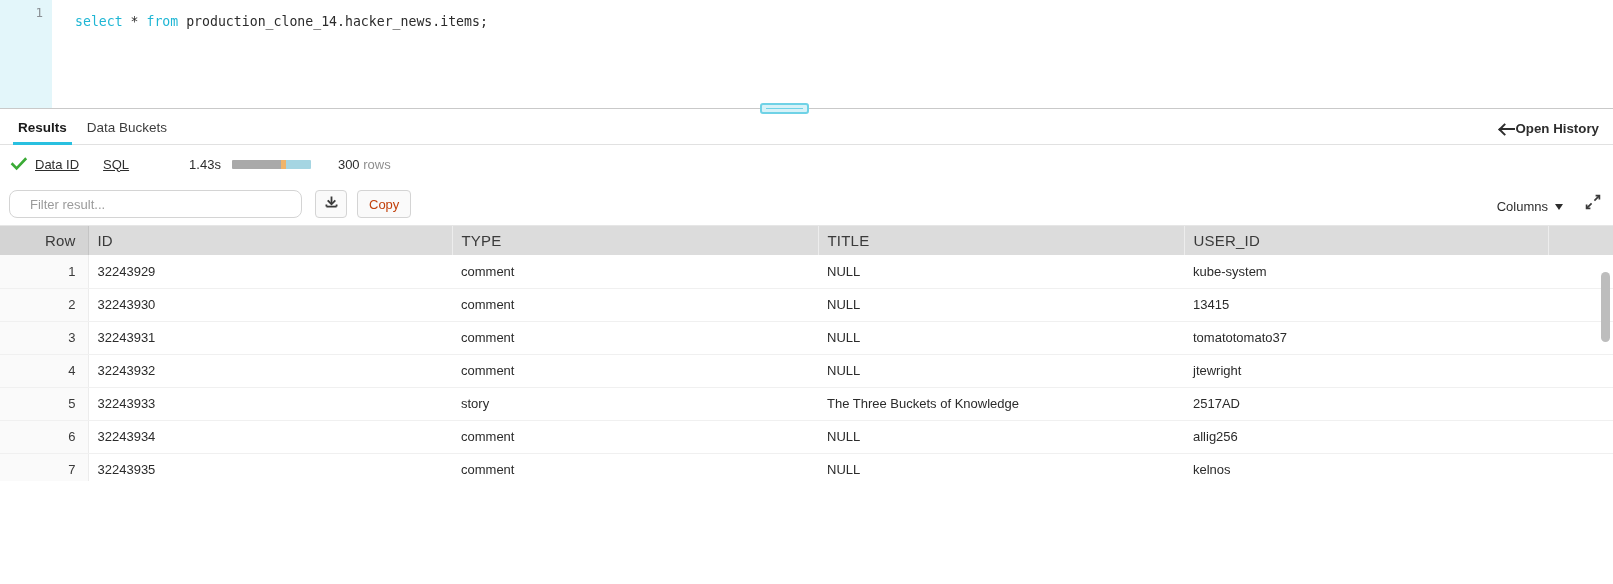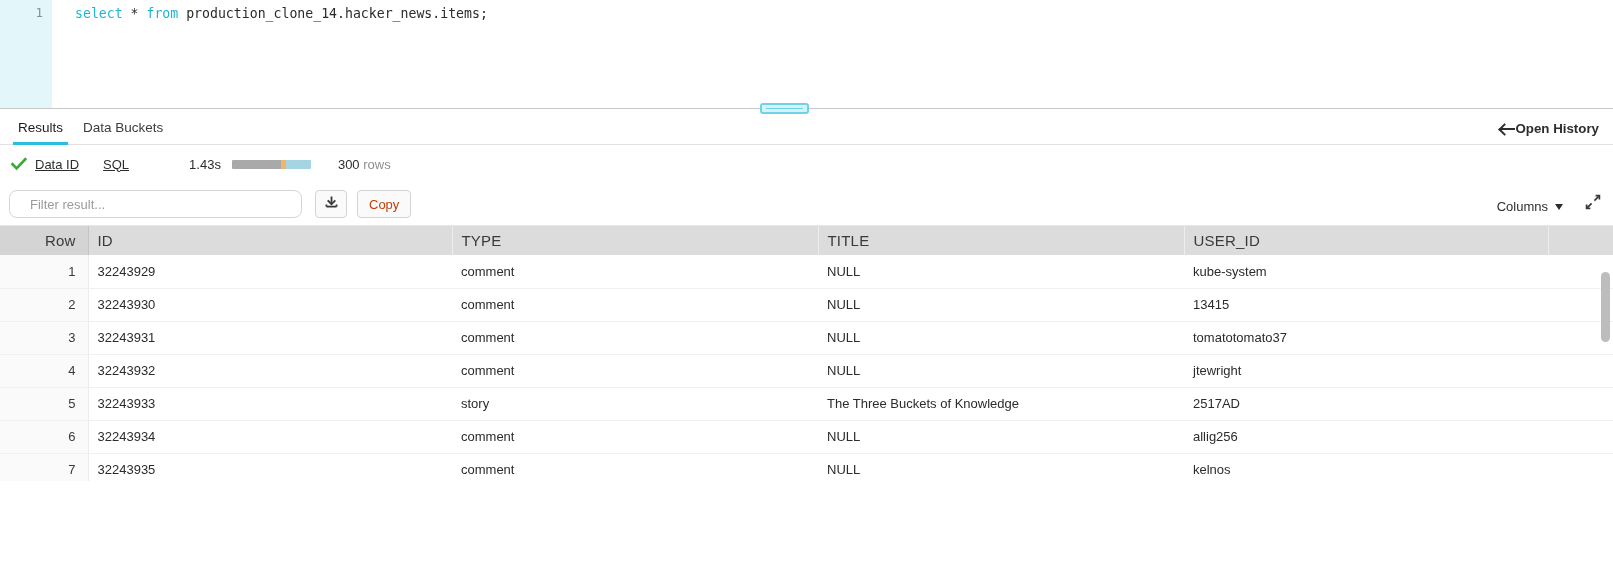--- a/index.html
+++ b/index.html
@@ -30,20 +30,21 @@
   .gutter-line {
     font-family: "DejaVu Sans Mono", monospace;
     font-size: 12.5px;
     line-height: 19px;
     color: #8a9095;
   }
   .code-area {
     flex: 1 1 auto;
     padding-top: 4px;
     padding-left: 23px;
+    margin-top: 8px;
   }
   .code-line {
     font-family: "DejaVu Sans Mono", monospace;
     font-size: 13.2px;
     line-height: 19px;
     white-space: pre;
     color: #2b2b2b;
   }
   .tok-kw { color: #1fb6d4; }
   .tok-op { color: #2b2b2b; }
@@ -82,21 +83,21 @@
     align-items: flex-end;
     padding-left: 8px;
   }
   .tab {
     position: relative;
     padding: 0 10px 9px 10px;
     font-size: 13.5px;
     color: #3c3c3c;
     cursor: pointer;
   }
-  .tab.active { font-weight: normal; color: #1a1a1a; }
+  .tab.active { font-weight: bold; color: #1a1a1a; }
   .tab.active::after {
     content: "";
     position: absolute;
     left: 5px; right: 5px; bottom: -1px;
     height: 3px;
     background: #29c0e0;
   }
   .open-history {
     position: absolute;
     right: 14px;

